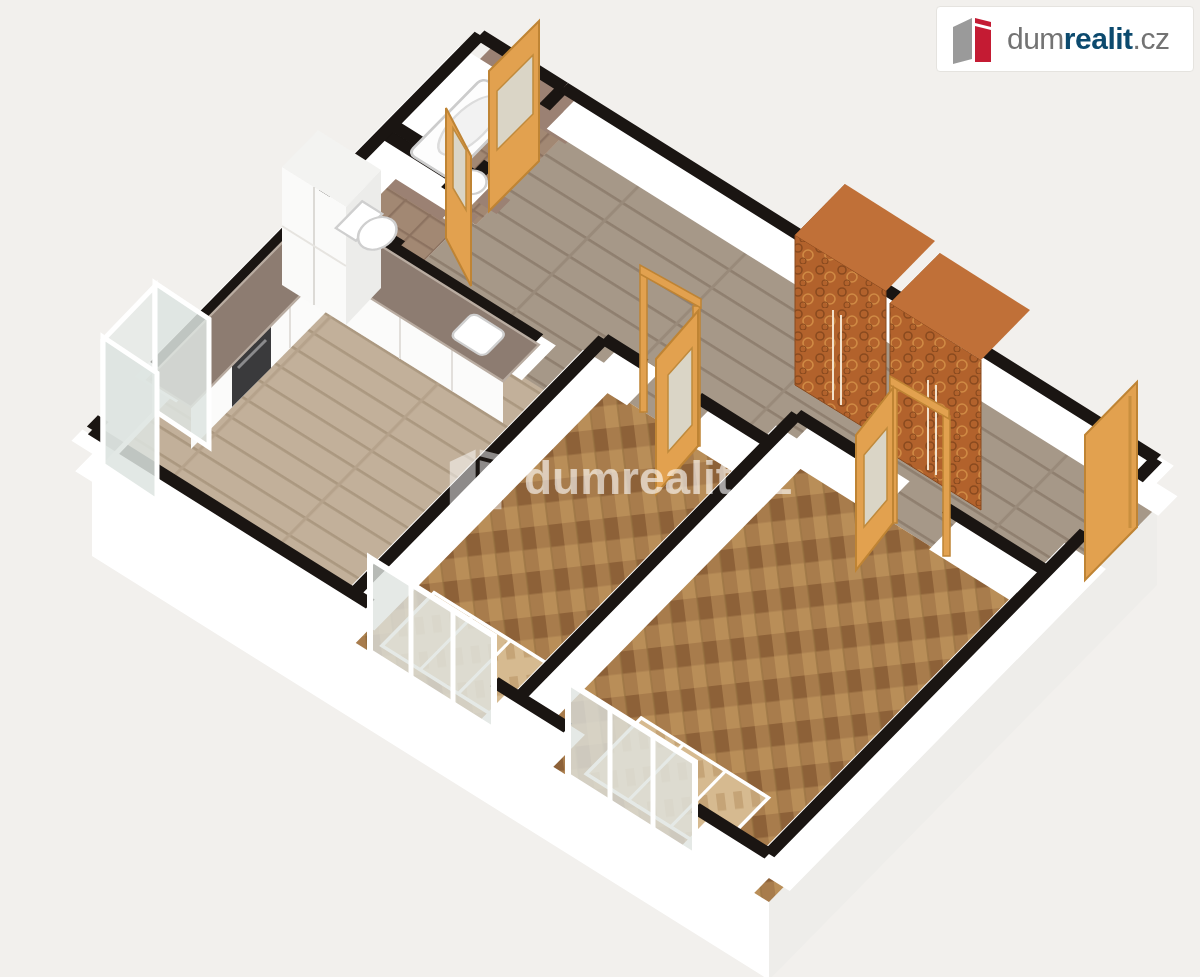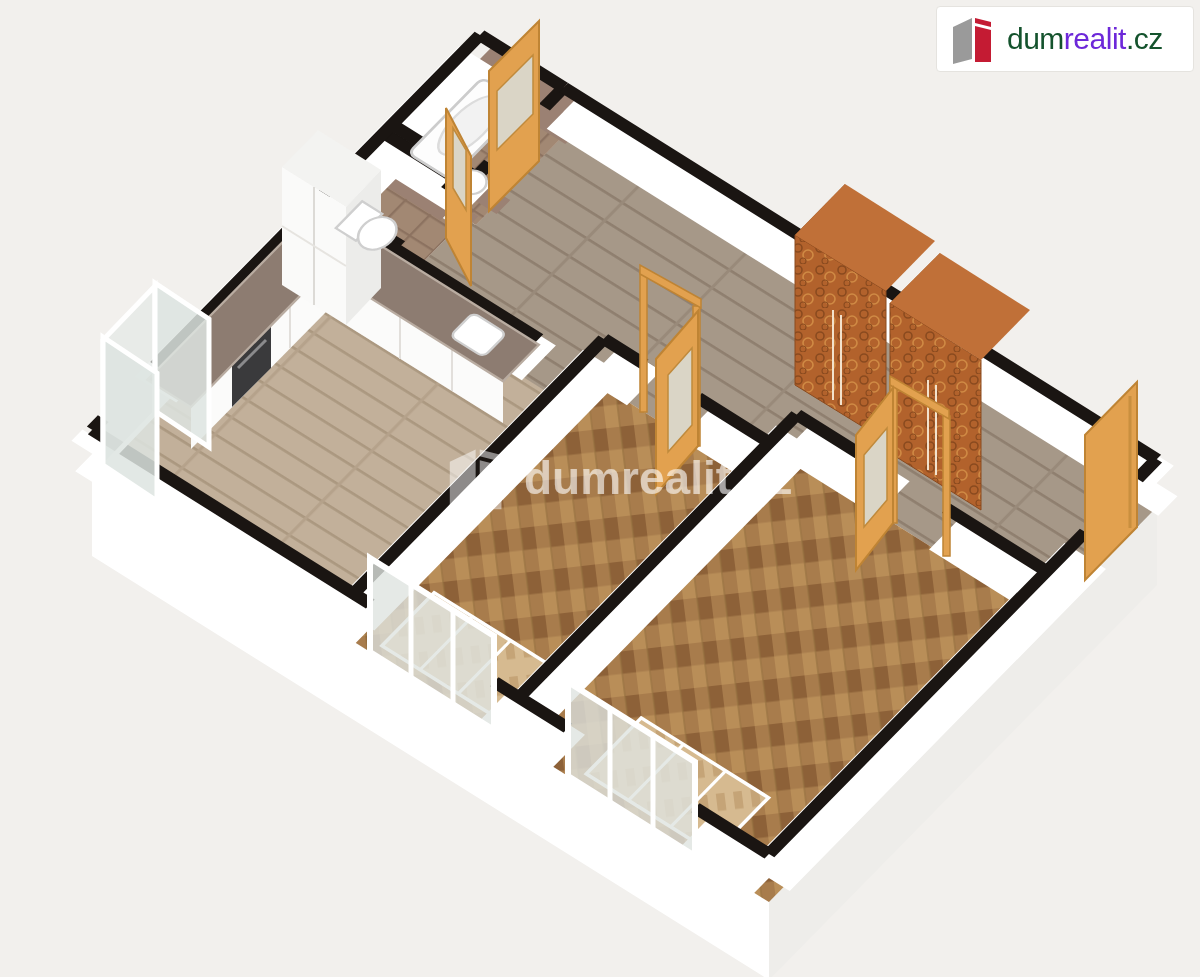--- a/index.html
+++ b/index.html
@@ -23,22 +23,22 @@
     text-shadow:0 0 1px rgba(255,255,255,0.15);
   }
   
   .logo-card{
     position:absolute;left:936px;top:6px;width:258px;height:66px;
     background:#ffffff;border:1px solid #e5e3df;border-radius:4px;
     box-sizing:border-box;
     display:flex;align-items:center;gap:12px;padding:0 14px;
   }
   .logo-card .logo-text{font-size:30px;font-weight:bold;letter-spacing:-0.5px;}
-  .logo-text .t-mut{color:#14532d;font-weight:normal;}
-  .logo-text .t-acc{color:#6d28d9;font-weight:normal;}
+  .logo-text .t-mut{color:#737373;font-weight:normal;}
+  .logo-text .t-acc{color:#0c4a6e;font-weight:bold;}
 </style>
 </head>
 <body>
 
 <div class="stage">
 
 <svg class="plan-svg" width="1200" height="977" viewBox="0 0 1200 977">
   <defs>
 
     <pattern id="parquet" width="0.64" height="0.32" patternUnits="userSpaceOnUse" patternTransform="rotate(45)">

